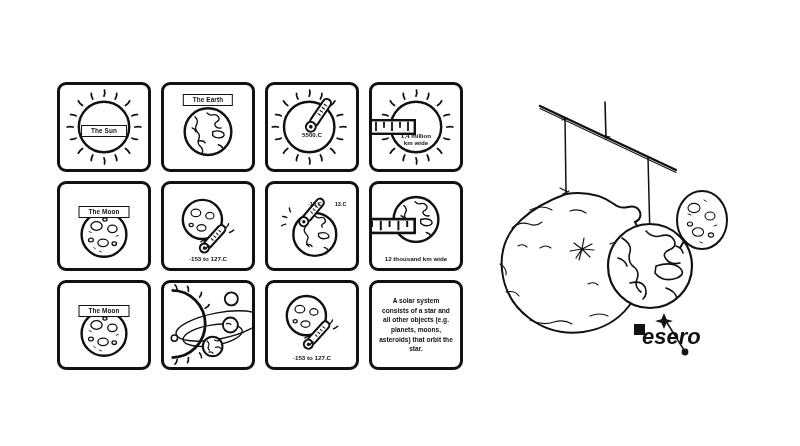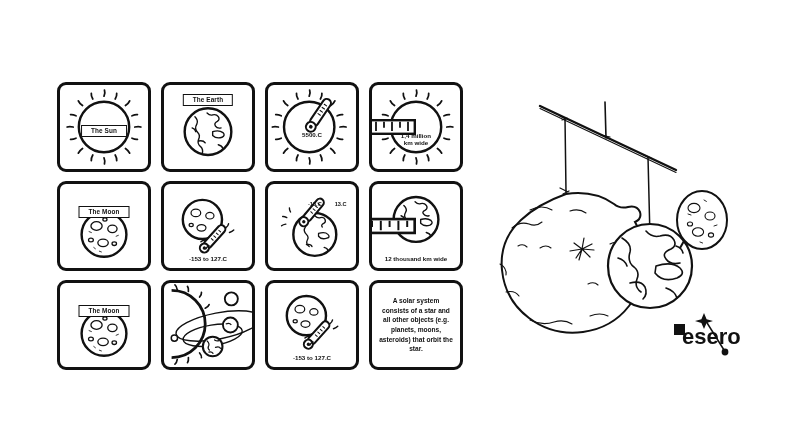--- a/index.html
+++ b/index.html
@@ -104,22 +104,22 @@
   
   .mobile{
     position:absolute;
     left:470px; top:78px;
     width:300px; height:300px;
   }
   .mobile svg{width:100%;height:100%;display:block;}
 
   .logo{
     position:absolute;
-    left:672px; top:312px;
-    width:80px; height:46px;
+    left:632px; top:312px;
+    width:80px; height:46px;font-style:italic;
   }
   .logo svg{width:100%;height:100%;display:block;}
 </style>
 </head>
 <body>
 
 <div class="sheet">
 
   <div class="grid">
 

